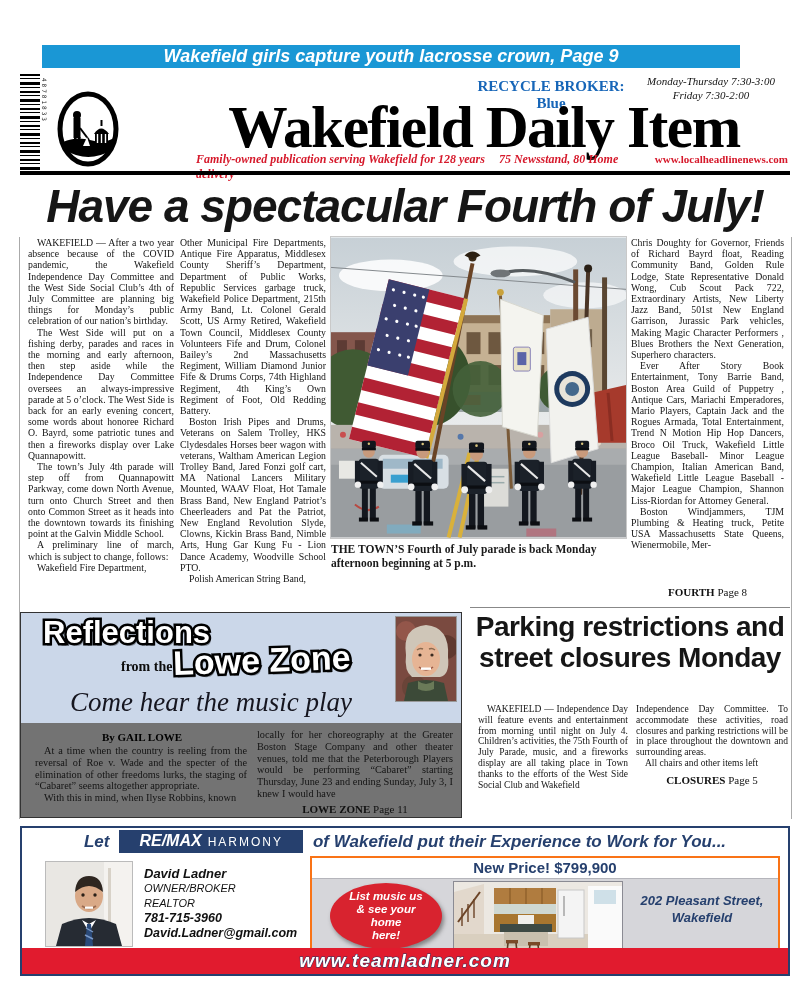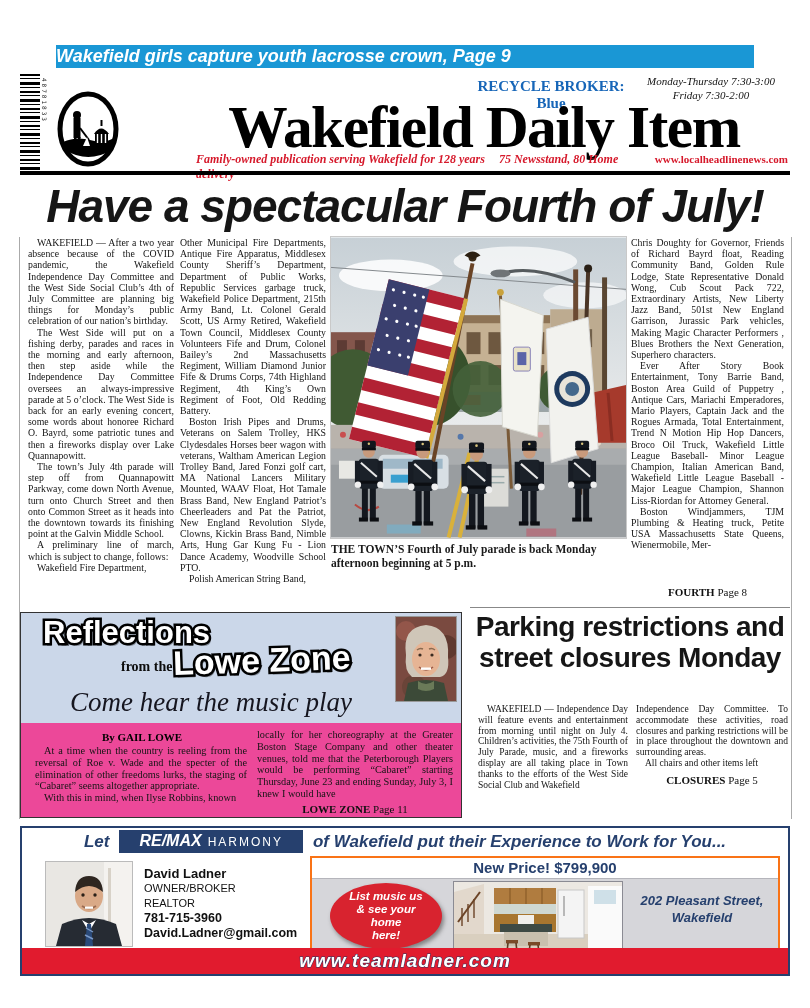--- a/index.html
+++ b/index.html
@@ -1,22 +1,22 @@
 <!DOCTYPE html>
 <html><head>
 <meta charset="utf-8">
 <style>
   html,body{margin:0;padding:0;background:#e9e9e9;}
   .page{position:relative;width:810px;height:1008px;background:#fff;margin:0 auto;
         font-family:"Liberation Serif",serif;overflow:hidden;}
   .abs{position:absolute;}
 
   
-  .top-banner{left:56px;top:45px;width:698px;height:23px;background:#1a97d5;color:#fff;
-    font:italic 700 18px/23px "Liberation Sans",sans-serif;text-align:left;}
+  .top-banner{left:42px;top:45px;width:698px;height:23px;background:#1a97d5;color:#fff;
+    font:italic 700 18px/23px "Liberation Sans",sans-serif;text-align:center;}
   .barcode{left:20px;top:74px;width:20px;height:96px;
     background:repeating-linear-gradient(180deg,#000 0 2px,#fff 2px 4px,#000 4px 5px,#fff 5px 8px,#000 8px 11px,#fff 11px 13px,#000 13px 14px,#fff 14px 17px);}
   .barcode-digits{left:41px;top:78px;writing-mode:vertical-rl;font:6px "DejaVu Sans Mono",monospace;
     letter-spacing:2px;color:#222;}
   .logo-oval{left:56px;top:90px;width:64px;height:78px;}
   .date-box{left:170px;top:74px;width:210px;height:28px;border:1px solid #555;
     display:flex;align-items:center;justify-content:center;
     font:italic 700 19px "Liberation Serif",serif;color:#000;}
   .recycle{left:468px;top:78px;width:166px;text-align:center;
     font:700 15px "Liberation Serif",serif;color:#1766b8;}
@@ -45,21 +45,21 @@
   .edge-rule{top:237px;width:1px;height:582px;background:#aaa;}
   .photo-frame{left:331px;top:237px;width:295px;height:301px;outline:1px solid #c9c9c9;}
   .photo-caption{left:331px;top:543px;width:295px;
     font:700 11.5px/13.5px "Liberation Serif",serif;color:#1a1a1a;}
   .jump{text-align:center;font:400 11px/13px "Liberation Serif",serif;color:#111;}
   .jump b{font-weight:700;}
   .jump-fourth{left:631px;top:586px;width:153px;}
 
   
   .lowe-box{left:20px;top:612px;width:442px;height:206px;border:1.5px solid #333;
-    box-sizing:border-box;background:#ec4899;}
+    box-sizing:border-box;background:#737373;}
   .lowe-head{position:absolute;left:0;top:0;width:100%;height:110px;background:#cbd7e9;}
   .bubble{font-family:"Liberation Sans",sans-serif;font-weight:700;color:#fff;
     -webkit-text-stroke:5px #000;paint-order:stroke fill;
     text-shadow:2px 3px 0 rgba(0,0,0,.35);}
   .lowe-reflections{left:22px;top:2px;font-size:31px;}
   .lowe-from{left:100px;top:46px;font:700 14px "Liberation Serif",serif;color:#0c0c0c;}
   .lowe-zone-word{left:152px;top:28px;font-size:34px;transform:rotate(-2deg);}
   .lowe-portrait{right:5px;top:4px;width:60px;height:84px;outline:1px solid #999;}
   .lowe-subtitle{left:10px;top:74px;width:360px;text-align:center;
     font:italic 400 27px "Liberation Serif",serif;color:#15151f;}
@@ -87,21 +87,21 @@
   .ad{left:20px;top:826px;width:770px;height:150px;border:2px solid #26406e;
     box-sizing:border-box;background:#fff;}
   .ad-header{position:absolute;left:0;top:2px;width:100%;display:flex;gap:10px;
     justify-content:center;align-items:center;
     font:italic 700 17px "Liberation Sans",sans-serif;color:#26406e;}
   .remax-box{background:#26406e;color:#fff;padding:2px 20px 3px;display:inline-flex;
     align-items:baseline;gap:6px;}
   .remax-box .brand{font:italic 700 16px "Liberation Sans",sans-serif;}
   .remax-box .brand2{font:400 12px "Liberation Sans",sans-serif;letter-spacing:2px;font-style:normal;}
   .agent-photo{left:24px;top:34px;width:86px;height:84px;outline:1px solid #bbb;}
-  .agent-block{left:122px;top:38px;font-family:"Liberation Sans",sans-serif;color:#111;line-height:15px;}
+  .agent-block{left:122px;top:38px;font-family:"Liberation Sans",sans-serif;color:#111;line-height:15px;font-style:italic;}
   .agent-name{font-size:13px;font-weight:700;}
   .agent-title{font-size:11px;}
   .agent-phone,.agent-email{font-size:12.5px;font-weight:700;}
   .sub-box{left:288px;top:28px;width:470px;height:98px;border:2px solid #f97316;
     box-sizing:border-box;background:#d6d6da;}
   .price-strip{position:absolute;left:0;top:0;width:100%;height:20px;background:#fff;
     border-bottom:1px solid #b5b5bb;text-align:center;
     font:700 15px/20px "Liberation Sans",sans-serif;color:#26406e;}
   .list-oval{position:absolute;left:18px;top:25px;width:112px;height:66px;background:#d8232f;
     border-radius:50%;display:flex;flex-direction:column;justify-content:center;

